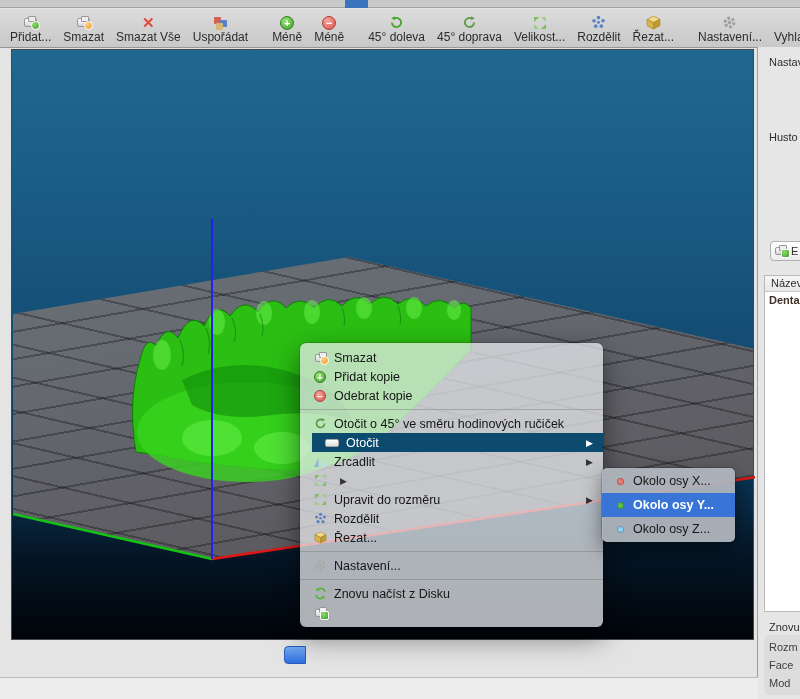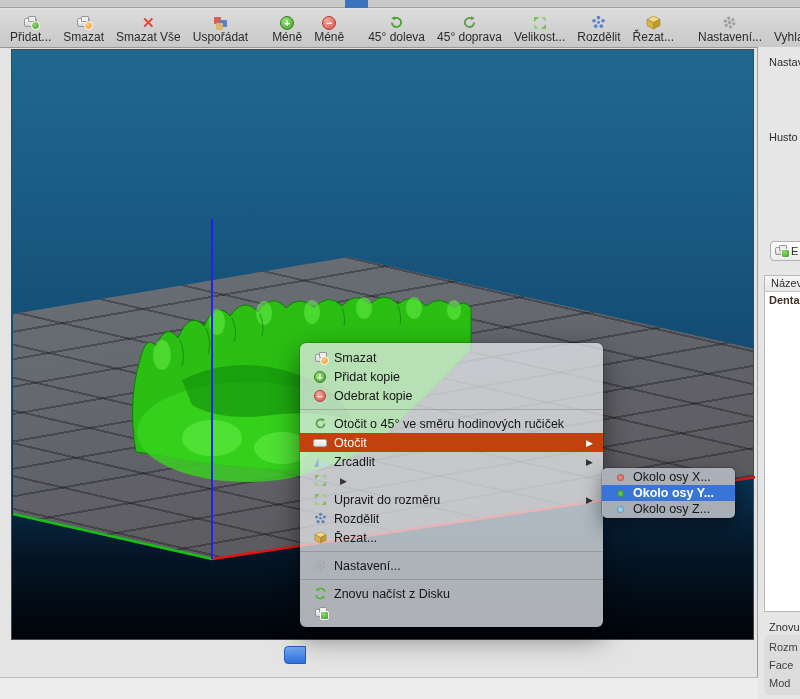--- a/index.html
+++ b/index.html
@@ -57,29 +57,29 @@
 
   
   .menu { position:absolute; left:300px; top:343px; width:303px; z-index:10;
     background:rgba(233,236,239,0.74); border-radius:6px; padding:5px 0;
     box-shadow:0 10px 28px rgba(0,0,0,0.5), 0 0 0 1px rgba(0,0,0,0.15); }
   .mi { height:19px; display:flex; align-items:center; padding:0 10px 0 12px;
     font-size:12.5px; color:#161616; white-space:nowrap; overflow:hidden; }
   .mi .ic { flex:0 0 16px; width:16px; height:15px; margin-right:6px; display:flex; align-items:center; justify-content:center; }
   .mi .lbl { flex:1 1 auto; overflow:hidden; }
   .mi .arrow { flex:0 0 auto; font-size:9px; color:#333; margin-left:6px; }
-  .mi.hl { background:#c2410c; color:#fff; }
+  .mi.hl { background:#0c4a6e; color:#fff;margin-left:12px; }
   .mi.hl .arrow { color:#fff; }
   .msep { height:1px; background:rgba(120,120,125,0.45); margin:4px 0; }
 
   
   .submenu { position:absolute; left:602px; top:468px; width:133px; z-index:11;
     background:rgba(176,181,189,0.95); border-radius:5px; padding:1px 0;
     box-shadow:0 8px 20px rgba(0,0,0,0.45), 0 0 0 1px rgba(0,0,0,0.18); }
-  .smi { height:16px; display:flex; align-items:center; font-size:12.5px; color:#161616; white-space:nowrap; overflow:hidden; }
+  .smi { height:24px; display:flex; align-items:center; font-size:12.5px; color:#161616; white-space:nowrap; overflow:hidden; }
   .smi .dot { width:7px; height:7px; border-radius:50%; margin:0 9px 0 15px; flex:0 0 7px; border:1px solid rgba(0,0,0,0.25); }
   .smi.hl { background:#3875d7; color:#fff; font-weight:bold; }
 
   
   .bluebtn { position:absolute; left:284px; top:646px; width:22px; height:18px; z-index:5;
     background:linear-gradient(#74abf2,#2f6fe0); border:1px solid #2a5cb8; border-radius:4px 0 0 4px; }
 
   
   .rpanel { position:absolute; left:757px; top:47px; width:43px; height:652px;
     background:#e6e6e6; border-left:1px solid #9e9e9e; overflow:hidden; font-size:11px; color:#2e2e2e; }

